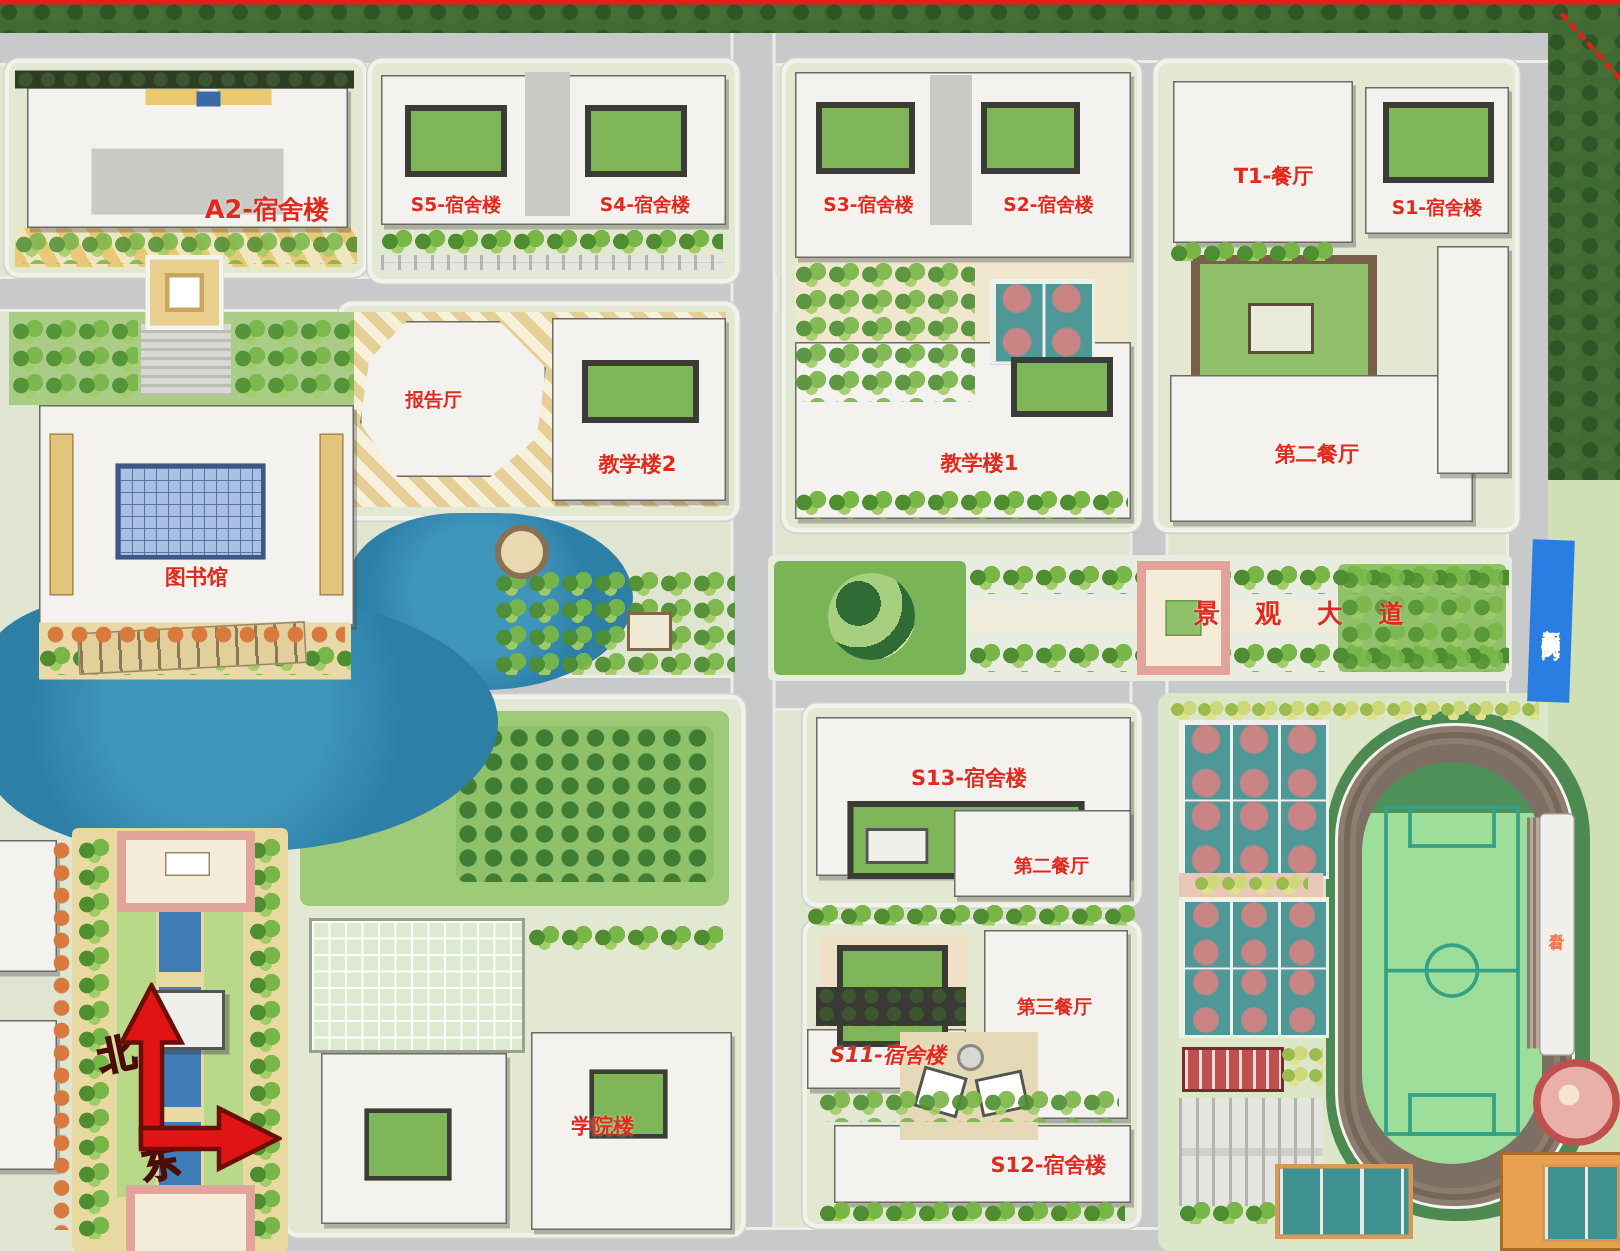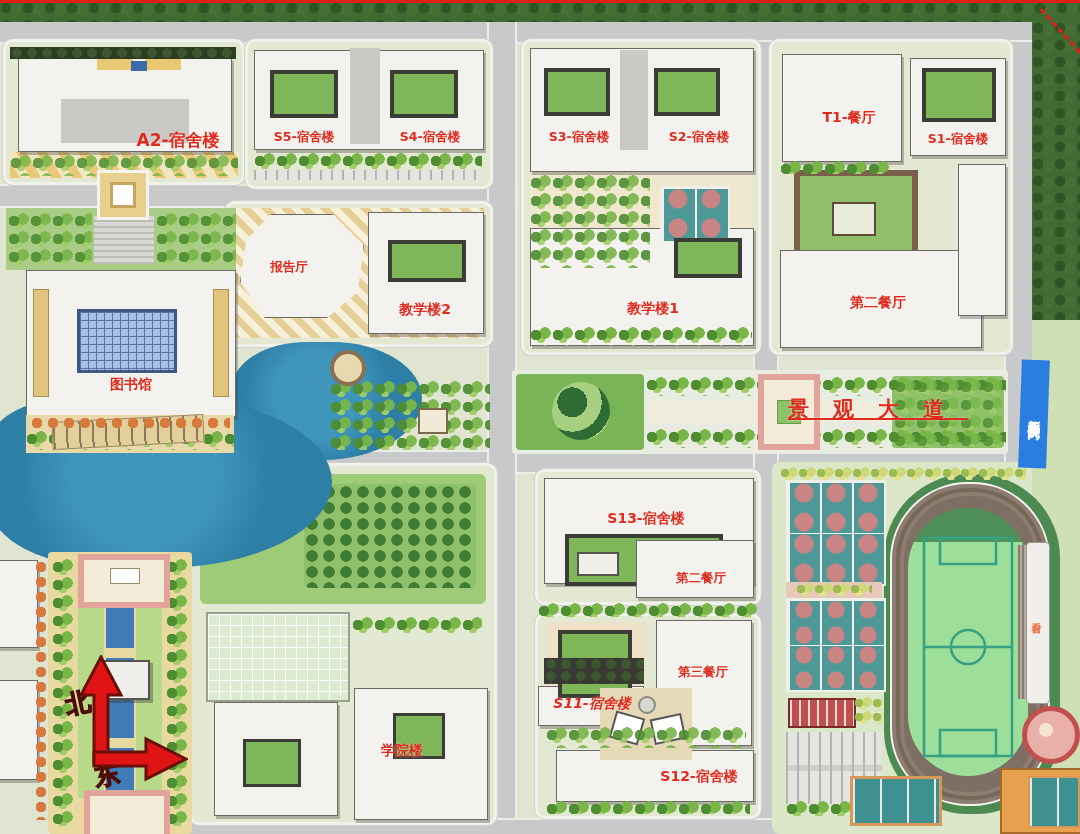--- a/index.html
+++ b/index.html
@@ -63,21 +63,21 @@
   .tenniscourts{position:absolute;z-index:7;background-color:#3f9090;border:3px solid #d89858;background-image:
     repeating-linear-gradient(90deg,#e8e8e4 0 2px,transparent 2px 27px);}
   .parking{position:absolute;z-index:5;background-color:#e4e4e0;background-image:
     repeating-linear-gradient(90deg,#b4b4b0 0 2px,transparent 2px 11px),
     linear-gradient(transparent 0 46%,#cfcfcb 46% 54%,transparent 54%);}
   .pinkframe{position:absolute;border:6px solid #e2a39a;background:#f4ecd8;z-index:6;}
   
   .lbl{position:absolute;transform:translate(-50%,-50%);color:#e02a1e;font-weight:700;
        white-space:nowrap;z-index:20;text-shadow:0 0 2px rgba(255,255,255,.55);}
   .lbl.big{font-size:17px;} .lbl.med{font-size:14px;} .lbl.sm{font-size:12.5px;}
-  .lbl.avenue{font-size:21px;font-weight:800;letter-spacing:24px;text-decoration:underline;}
+  .lbl.avenue{font-size:17px;font-weight:800;letter-spacing:24px;}
   .lbl.compassTxt{font-size:25px;font-weight:900;color:#e01414;
        -webkit-text-stroke:1.2px #4a0d08;text-shadow:none;}
   .vtext{writing-mode:vertical-rl;text-orientation:upright;}
   .banner{position:absolute;background:#2a7de1;color:#fff;z-index:21;display:flex;
           align-items:center;justify-content:center;font-size:12.5px;font-weight:700;
           transform:rotate(2deg);letter-spacing:1px;}
   .standlbl{position:absolute;z-index:21;color:#e87b54;font-size:10.5px;font-weight:700;
           transform:translate(-50%,-50%);}
   .redline{position:absolute;background:#e32017;z-index:9;}
   .reddash{position:absolute;border-top:3px dashed #e32017;z-index:9;}

